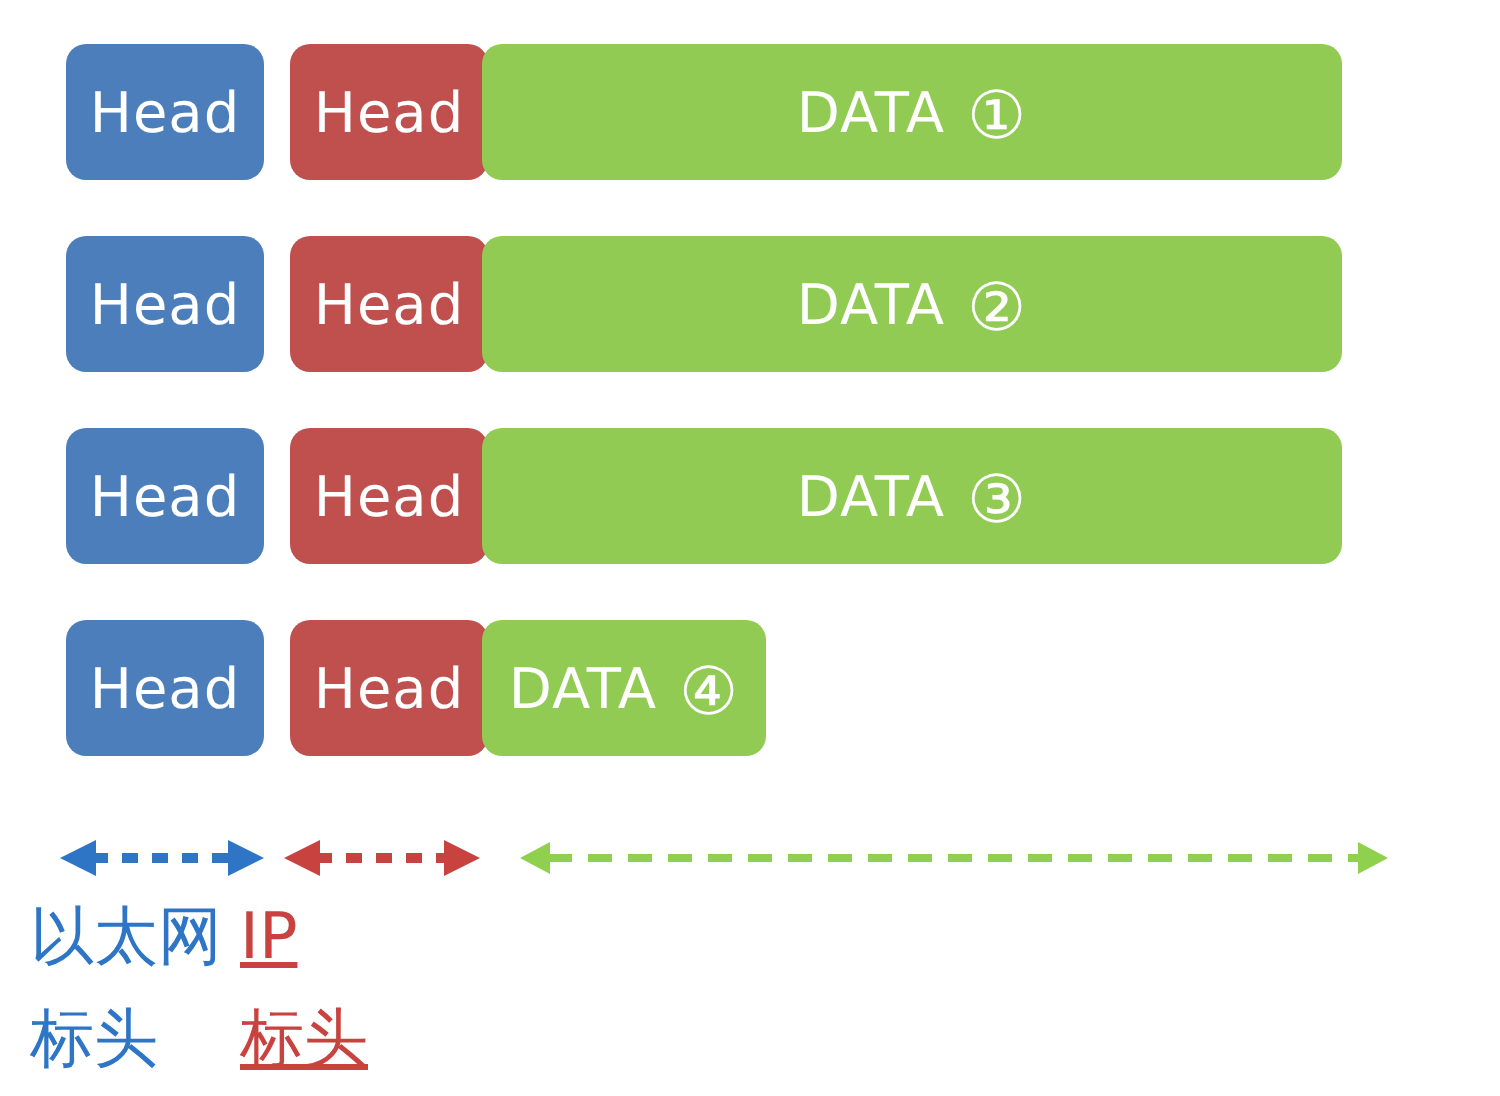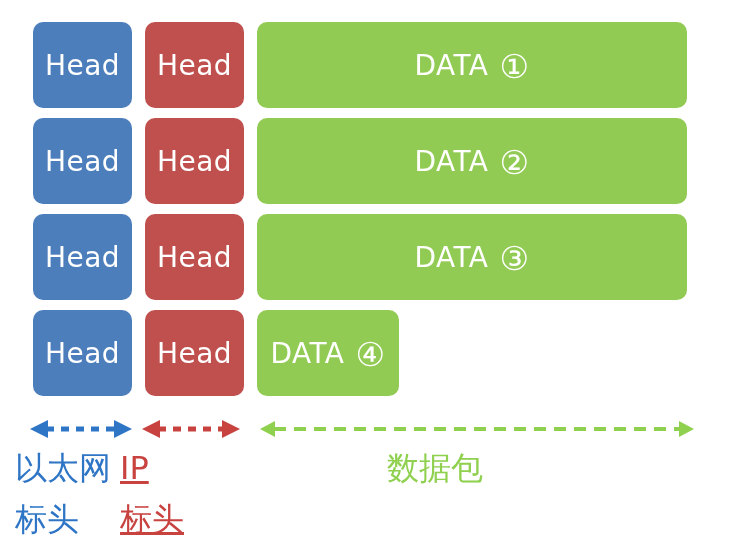--- a/index.html
+++ b/index.html
@@ -10,33 +10,33 @@
   }
   .canvas {
     position: relative;
     width: 750px;
     height: 548px;
     background: var(--background, #fff);
     overflow: hidden;
   }
   .box {
     position: absolute;
-    height: 86px;
+    height: 68px;
     border-radius: 10px;
     display: flex;
     align-items: center;
     justify-content: center;
     color: var(--box-text, #fff);
     font-size: 28px;
     letter-spacing: 0.5px;
     box-sizing: border-box;
   }
   .box.eth { left: 33px;  width: 99px;  background: var(--ethernet-box); }
   .box.ip  { left: 145px; width: 99px;  background: var(--ip-box); }
-  .box.data{ left: 257px; width: 430px; background: var(--tcp-box); }
+  .box.data{ left: 241px; width: 430px; background: var(--tcp-box); }
   .box.data.short { width: 142px; }
   .r1 { top: 22px; }
   .r2 { top: 118px; }
   .r3 { top: 214px; }
   .r4 { top: 310px; }
   .num {
     font-size: 33px;
     margin-left: 11px;
     line-height: 1;
     position: relative;
@@ -117,16 +117,15 @@
 
   <div class="legend eth">
     <div>以太网</div>
     <div>标头</div>
   </div>
   <div class="legend ip">
     <div>IP</div>
     <div>标头</div>
   </div>
   <div class="legend tcp">
-    <div>数据包</div>
   </div>
 
 </div>
 
 </body></html>

